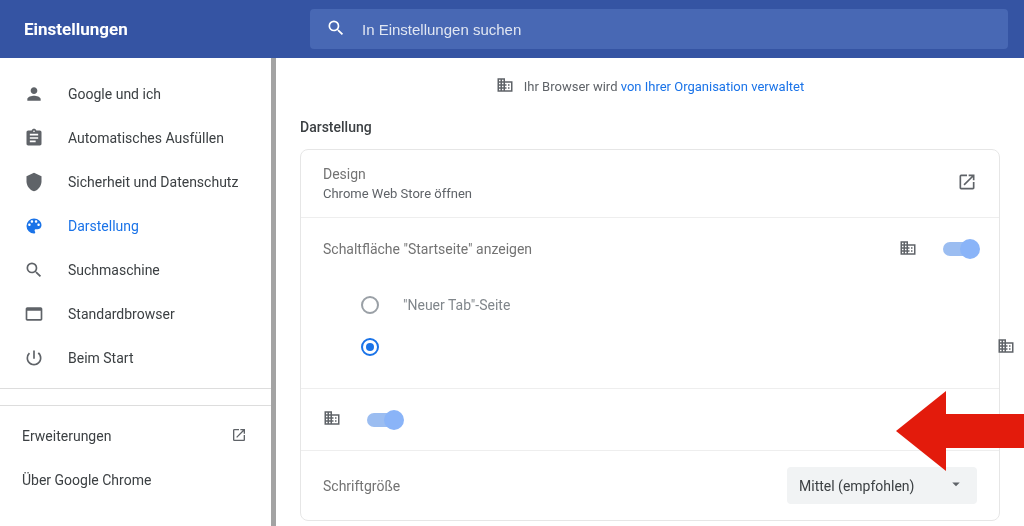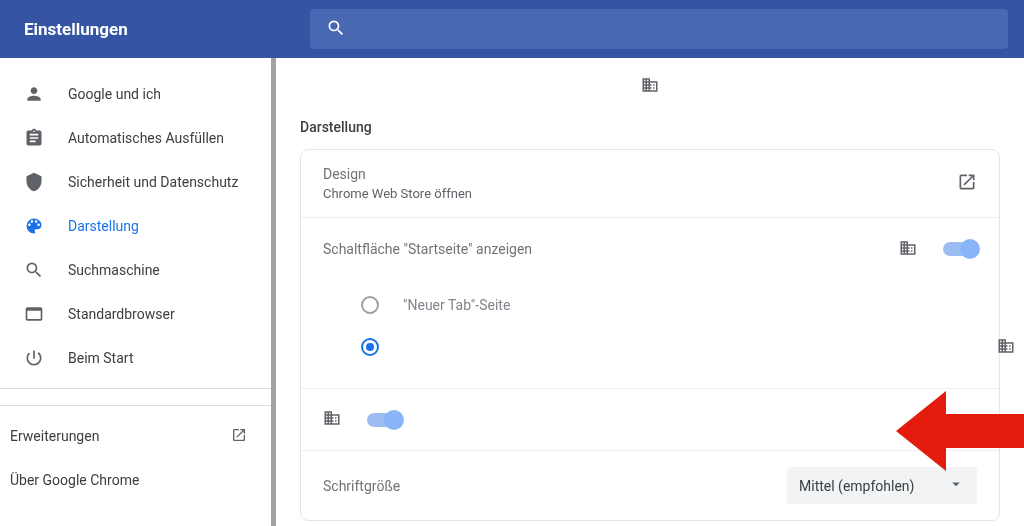--- a/index.html
+++ b/index.html
@@ -11,21 +11,21 @@
 .search-bar input::placeholder { color: #e0e6f2; }
 .main { display: flex; height: calc(100% - 58px); }
 .sidebar { width: 276px; border-right: 5px solid #a3a3a3; padding-top: 14px; display: flex; flex-direction: column; }
 .sidebar-item { display: flex; align-items: center; height: 44px; padding-left: 24px; cursor: pointer; color: #3c4043; font-size: 14px; }
 .sidebar-item .icon { width: 20px; height: 20px; margin-right: 24px; display: flex; align-items: center; justify-content: center; }
 .sidebar-item.active { color: #1a73e8; }
 .sidebar-item.active .icon svg { fill: #1a73e8; }
 .sidebar-item:not(.active) .icon svg { fill: #5f6368; }
 .sidebar-divider { height: 1px; background: #ddd; margin: 8px 0; }
 .sidebar-adv { display: flex; align-items: center; justify-content: space-between; height: 48px; padding: 0 24px 0 18px; color: #3c4043; cursor: pointer; }
-.sidebar-ext { display: flex; align-items: center; justify-content: space-between; height: 44px; padding: 0 24px 0 10px; color: #3c4043; cursor: pointer; }
+.sidebar-ext { display: flex; align-items: center; justify-content: space-between; height: 44px; padding: 0 24px 0 22px; color: #3c4043; cursor: pointer; }
 .content { flex: 1; overflow: auto; }
 .org-notice { text-align: center; padding: 18px 0; font-size: 13px; color: #5f6368; display: flex; justify-content: center; align-items: center; gap: 10px; }
 .org-notice a { color: #1a73e8; text-decoration: none; }
 .section-title { padding: 4px 24px 14px 24px; font-size: 14px; color: #3c4043; font-weight: 500; }
 .card { margin: 0 24px; border: 1px solid #e6e6e6; border-radius: 8px; background: #fff; }
 .row { display: flex; align-items: center; padding: 16px 22px; border-bottom: 1px solid #eee; min-height: 62px; }
 .row:last-child { border-bottom: none; }
 .row-text { flex: 1; }
 .row-title { font-size: 14px; color: #737373; }
 .row-subtitle { font-size: 13px; color: #5f6368; margin-top: 4px; }
@@ -46,20 +46,21 @@
 </style>
 </head>
 <body>
 
 <div class="header">
   <div class="header-title">Einstellungen</div>
   <div class="search-bar">
     <span><svg width="20" height="20" viewBox="0 0 24 24" fill="#fff">
           <path d="M15.5 14h-.79l-.28-.27A6.471 6.471 0 0016 9.5 6.5 6.5 0 109.5 16c1.61 0 3.09-.59 4.23-1.57l.27.28v.79l5 4.99L20.49 19l-4.99-5zm-6 0C7.01 14 5 11.99 5 9.5S7.01 5 9.5 5 14 7.01 14 9.5 11.99 14 9.5 14z"></path>
         </svg></span>
+    <input type="text" placeholder="In Einstellungen suchen" style="">
   </div>
 </div>
 
 <div class="main">
   <div class="sidebar">
     <div class="sidebar-item">
       <span class="icon">
           <svg width="20" height="20" viewBox="0 0 24 24">
             <path d="M12 12c2.21 0 4-1.79 4-4s-1.79-4-4-4-4 1.79-4 4 1.79 4 4 4zm0 2c-2.67 0-8 1.34-8 4v2h16v-2c0-2.66-5.33-4-8-4z"></path>
           </svg>
@@ -125,20 +126,21 @@
     <div class="sidebar-ext" style="padding-right:24px">
       <span>Über Google Chrome</span>
     </div>
   </div>
 
   <div class="content content-wrap">
     <div class="org-notice">
       <span class="org-icon"><svg width="18" height="18" viewBox="0 0 24 24">
             <path d="M12 7V3H2v18h20V7H12zM6 19H4v-2h2v2zm0-4H4v-2h2v2zm0-4H4V9h2v2zm0-4H4V5h2v2zm4 12H8v-2h2v2zm0-4H8v-2h2v2zm0-4H8V9h2v2zm0-4H8V5h2v2zm10 12h-8v-2h2v-2h-2v-2h2v-2h-2V9h8v10zm-2-8h-2v2h2v-2zm0 4h-2v2h2v-2z"></path>
           </svg></span>
+      <span><span>Ihr Browser wird </span><a href="#">von Ihrer Organisation verwaltet</a></span>
     </div>
 
     <div class="section-title">Darstellung</div>
 
     <div class="card">
       <div class="row">
         <div class="row-text">
           <div class="row-title">Design</div>
           <div class="row-subtitle">Chrome Web Store öffnen</div>
         </div>

